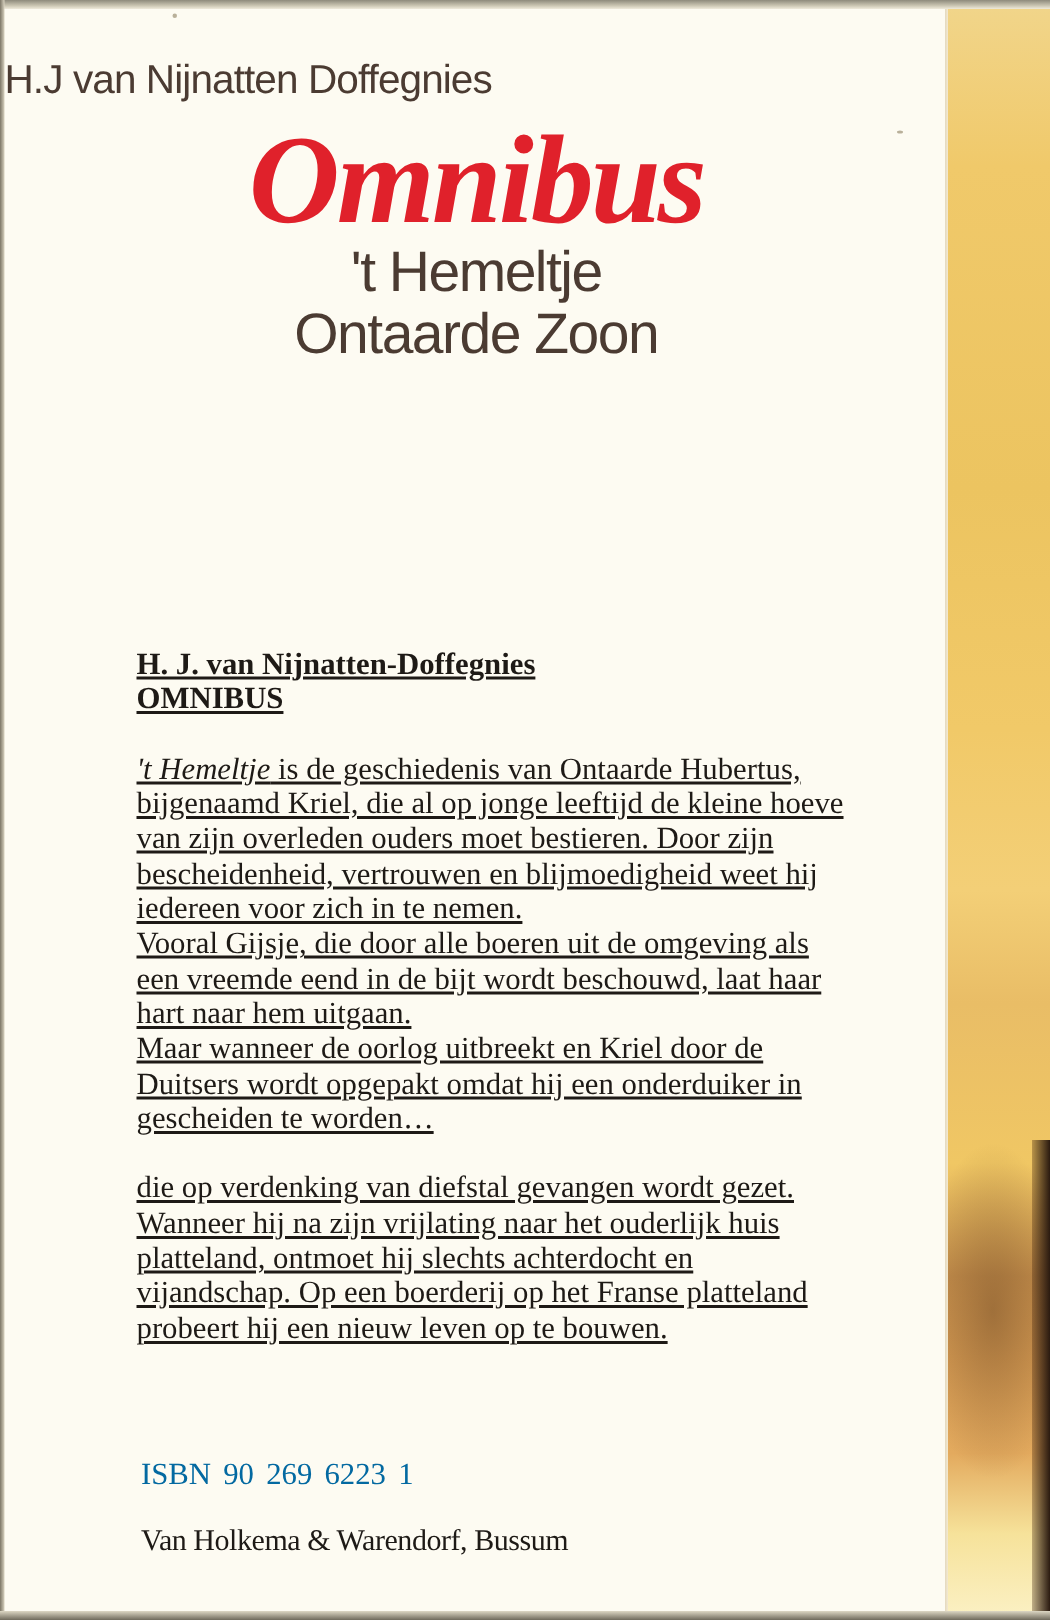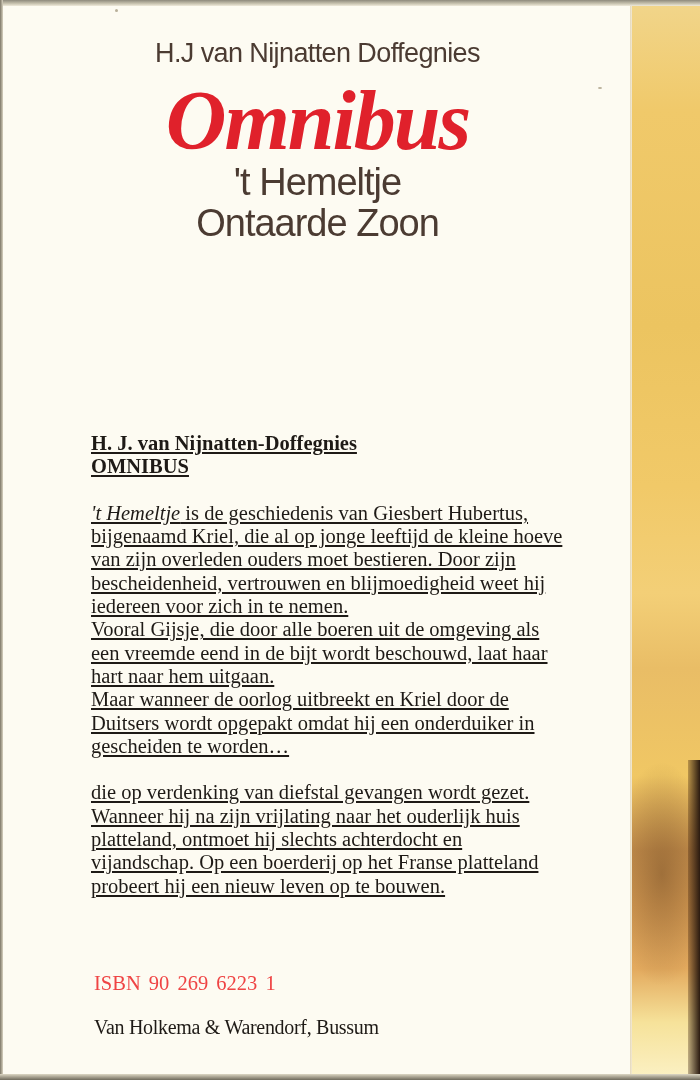--- a/index.html
+++ b/index.html
@@ -84,21 +84,21 @@
       width: 3px;
       height: 1072px;
       background: linear-gradient(90deg, rgba(180,150,90,0.35), rgba(240,210,140,0.2));
     }
 
     .header-author {
       position: absolute;
       left: 0;
       width: 629px;
       top: 33px;
-      text-align: center;
+      text-align: left;
       font-family: "Liberation Sans", sans-serif;
       font-size: 27px;
       letter-spacing: -0.6px;
       color: #4b3b32;
       white-space: nowrap;
     }
     .header-title {
       position: absolute;
       left: 0;
       width: 629px;
@@ -152,21 +152,21 @@
     }
     .blurb em {
       font-style: italic;
     }
     .isbn {
       position: absolute;
       left: 91px;
       top: 967px;
       font-family: "Liberation Serif", serif;
       font-size: 20.5px;
-      color: #ef4444;
+      color: #0369a1;
       white-space: nowrap;
       word-spacing: 3px;
     }
     .publisher {
       position: absolute;
       left: 91px;
       top: 1011px;
       font-family: "Liberation Serif", serif;
       font-weight: normal;
       font-size: 20px;
@@ -191,21 +191,21 @@
     <div class="header-title">Omnibus</div>
     <div class="header-sub one">'t Hemeltje</div>
     <div class="header-sub two">Ontaarde Zoon</div>
 
     <div class="blurb">
       <span class="line bold">H. J. van Nijnatten-Doffegnies</span>
       <span class="line bold">OMNIBUS</span>
       <span class="gap"></span>
 
       <div>
-        <span class="line"><em>'t Hemeltje</em><span> is de geschiedenis van Giesbert Hubertus,</span></span>
+        <span class="line"><em>'t Hemeltje</em><span> is de geschiedenis van Ontaarde Hubertus,</span></span>
         <span class="line">bijgenaamd Kriel, die al op jonge leeftijd de kleine hoeve</span>
         <span class="line">van zijn overleden ouders moet bestieren. Door zijn</span>
         <span class="line">bescheidenheid, vertrouwen en blijmoedigheid weet hij</span>
         <span class="line">iedereen voor zich in te nemen.</span>
         <span class="line">Vooral Gijsje, die door alle boeren uit de omgeving als</span>
         <span class="line">een vreemde eend in de bijt wordt beschouwd, laat haar</span>
         <span class="line">hart naar hem uitgaan.</span>
         <span class="line">Maar wanneer de oorlog uitbreekt en Kriel door de</span>
         <span class="line">Duitsers wordt opgepakt omdat hij een onderduiker in</span>
         <span class="line">gescheiden te worden…</span>

